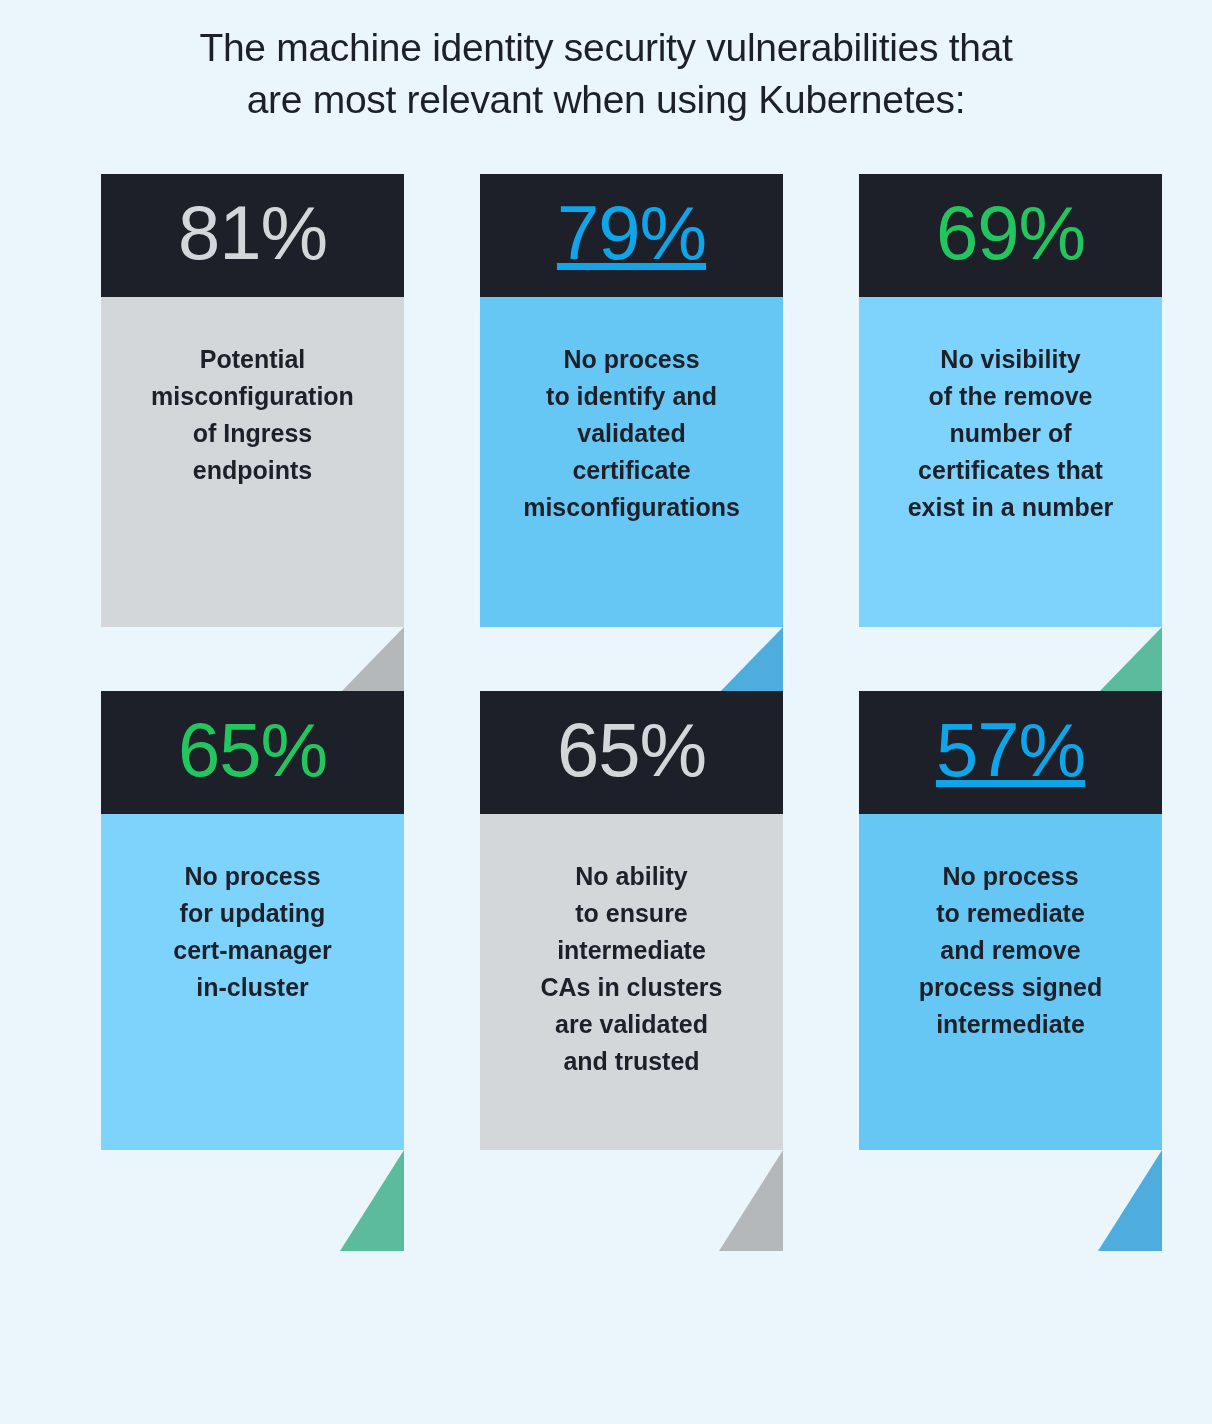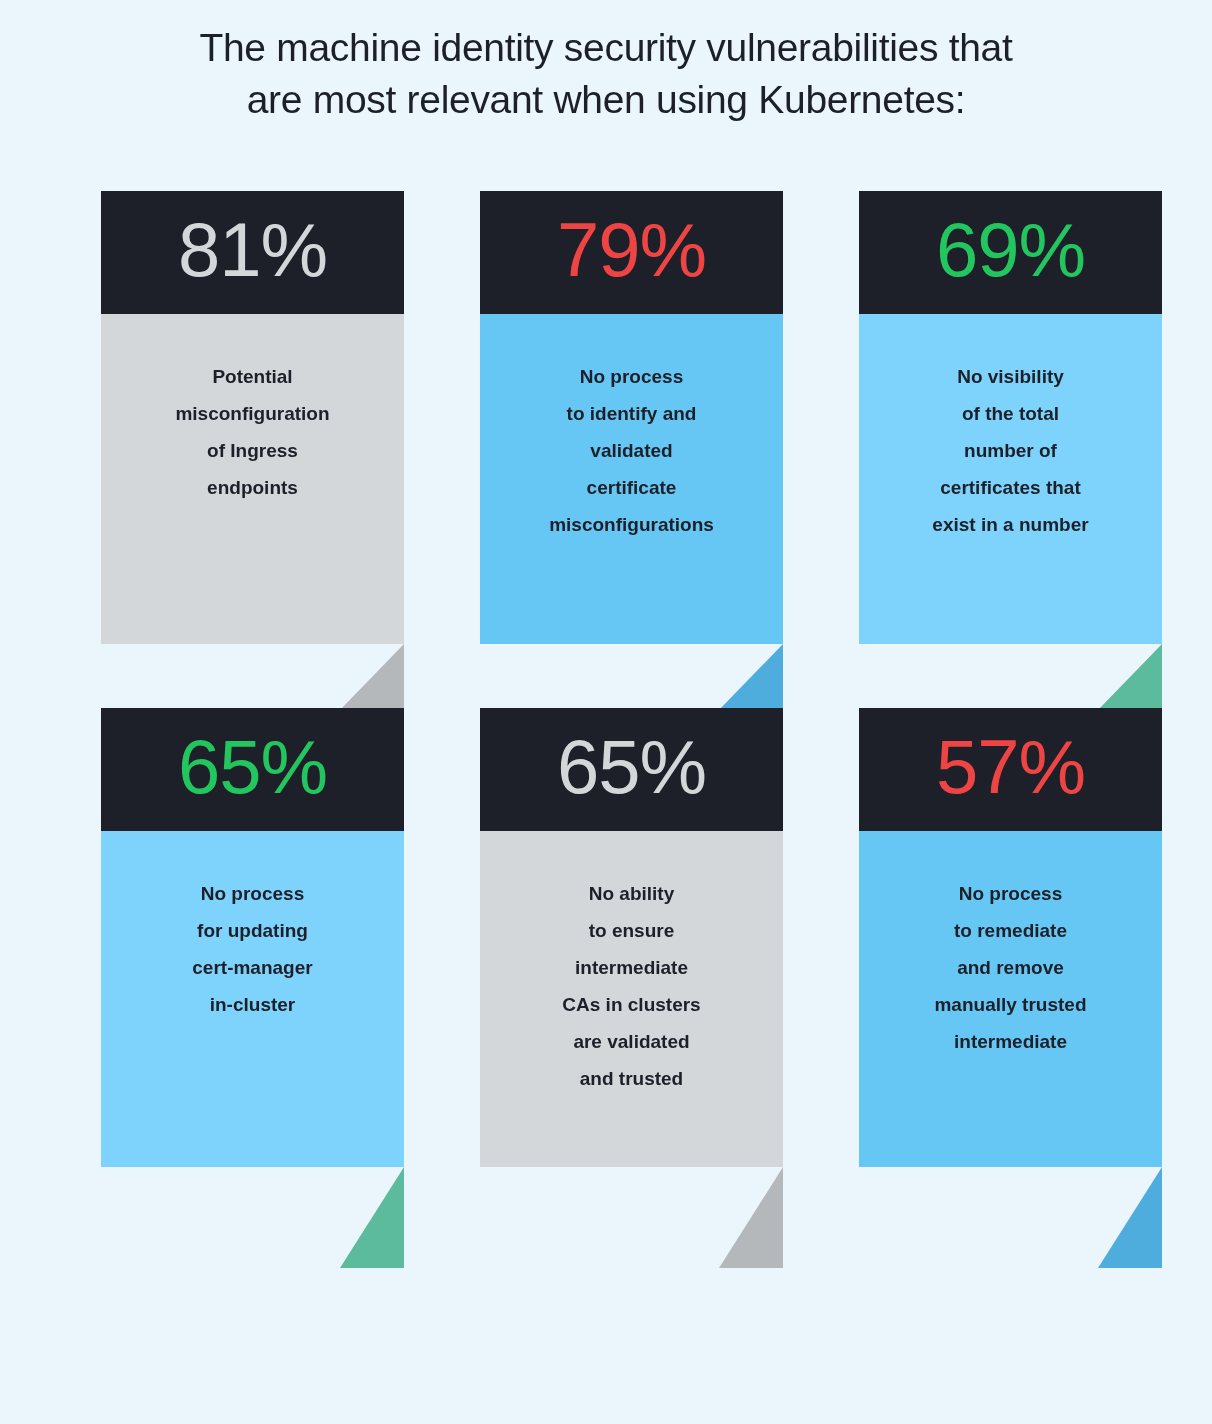--- a/index.html
+++ b/index.html
@@ -36,21 +36,21 @@
     letter-spacing: -0.3px;
     padding: 0 70px;
     box-sizing: border-box;
   }
   .title-line { display: block; }
 
   
   .grid {
     position: absolute;
     left: 70px;
-    top: 191px;
+    top: 174px;
     width: 1062px;
     padding-left: 31px;
   }
 
   .row {
     display: flex;
     justify-content: flex-start;
     gap: 76px;
   }
   .row-2 { margin-top: 64px; }
@@ -78,21 +78,21 @@
     padding-bottom: 6px;
   }
 
   .card-body {
     position: relative;
     background: #d3d7da;
     box-sizing: border-box;
     padding: 44px 12px 20px 12px;
     text-align: center;
     color: #1d2029;
-    font-size: 19px;
+    font-size: 25px;
     line-height: 37px;
     font-weight: 700;
     overflow: visible;
   }
 
   
   .row-1 .card-body { height: 330px; }
   .row-2 .card-body { height: 336px; }
 
   
@@ -111,21 +111,21 @@
     right: 0;
     border-width: 0 0 101px 64px;
   }
 
   
   .v-gray  .card-body { background: #d3d7da; }
   .v-blue  .card-body { background: #66c7f4; }
   .v-green .card-body { background: #7dd3fc; }
 
   .v-gray  .card-pct { color: #d3d7da; }
-  .v-blue  .card-pct { color: #ef4444; }
+  .v-blue  .card-pct { color: #0ea5e9; text-decoration: underline; }
   .v-green .card-pct { color: #22c55e; }
 
   .v-gray  .card-tail { border-color: transparent transparent #b4b8bb transparent; }
   .v-blue  .card-tail { border-color: transparent transparent #4fadde transparent; }
   .v-green .card-tail { border-color: transparent transparent #5cbb9c transparent; }
 </style>
 </head>
 <body>
 
 <div class="page">
@@ -165,21 +165,21 @@
           <div class="card-tail"></div>
         </div>
       </div>
 
       <div class="card v-green">
         <div class="card-header">
           <span class="card-pct">69%</span>
         </div>
         <div class="card-body">
           <span class="card-line">No visibility</span><br>
-          <span class="card-line">of the total</span><br>
+          <span class="card-line">of the remove</span><br>
           <span class="card-line">number of</span><br>
           <span class="card-line">certificates that</span><br>
           <span class="card-line">exist in a number</span>
           <div class="card-tail"></div>
         </div>
       </div>
 
     </div>
 
     <div class="row row-2">
@@ -213,21 +213,21 @@
       </div>
 
       <div class="card v-blue">
         <div class="card-header">
           <span class="card-pct">57%</span>
         </div>
         <div class="card-body">
           <span class="card-line">No process</span><br>
           <span class="card-line">to remediate</span><br>
           <span class="card-line">and remove</span><br>
-          <span class="card-line">manually trusted</span><br>
+          <span class="card-line">process signed</span><br>
           <span class="card-line">intermediate</span>
           <div class="card-tail"></div>
         </div>
       </div>
 
     </div>
 
   </div>
 </div>
 

